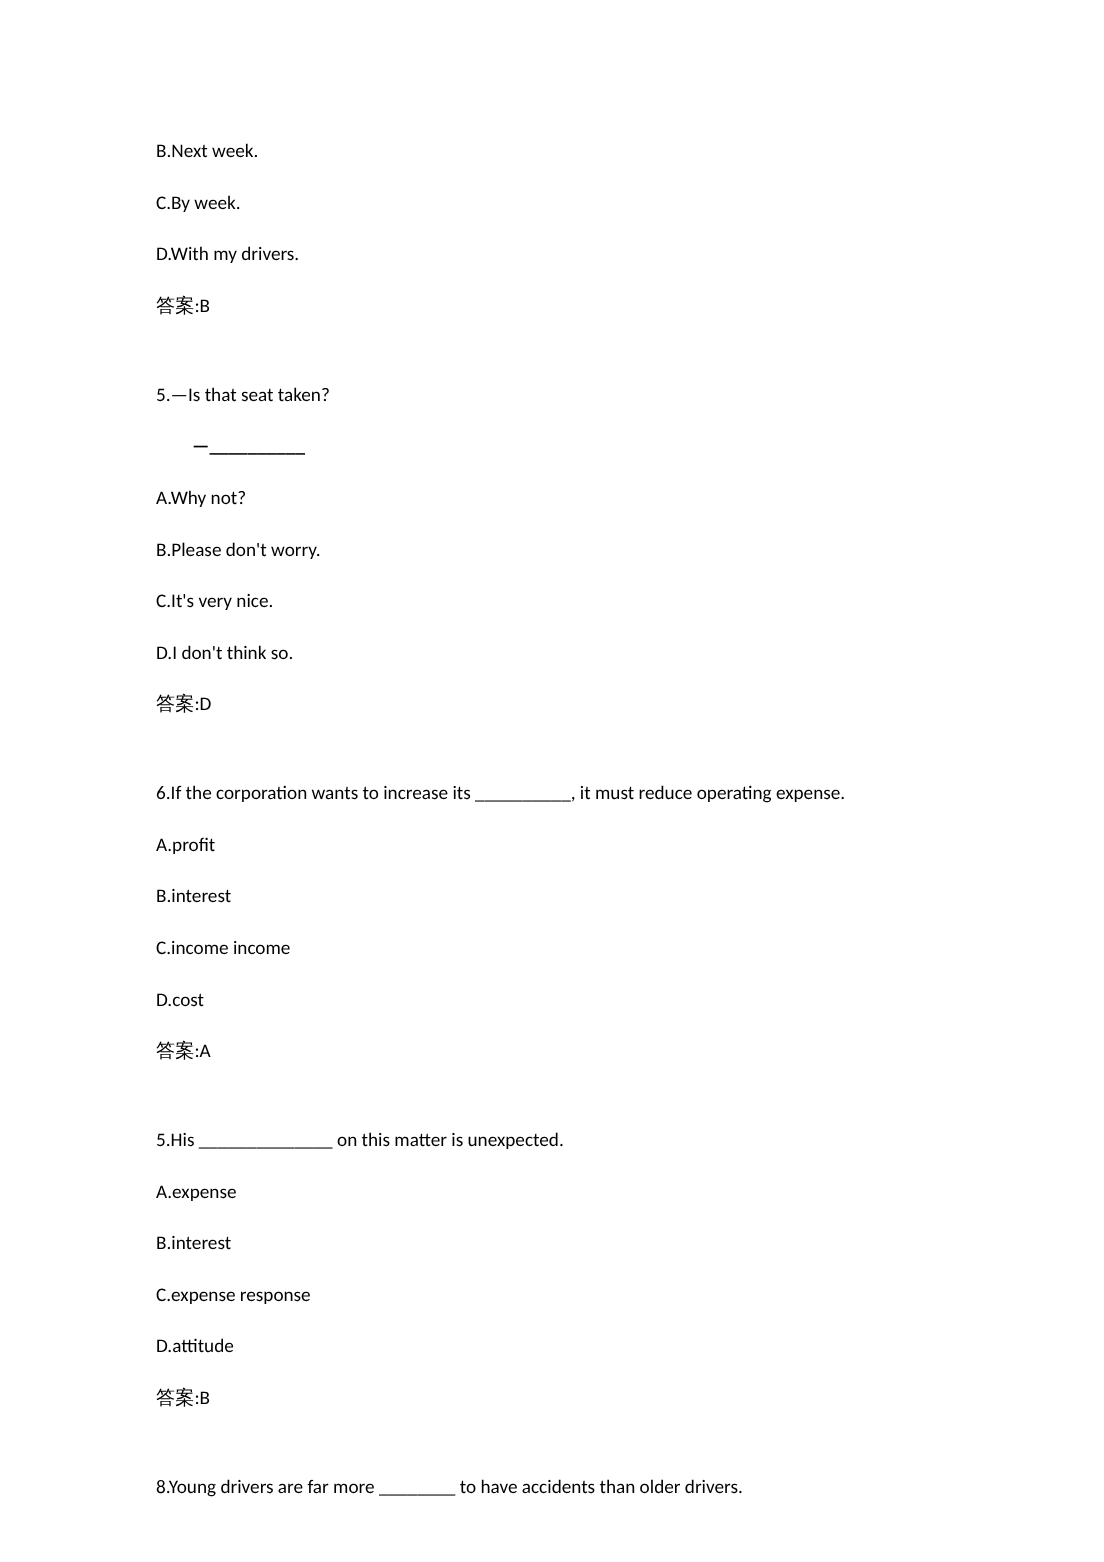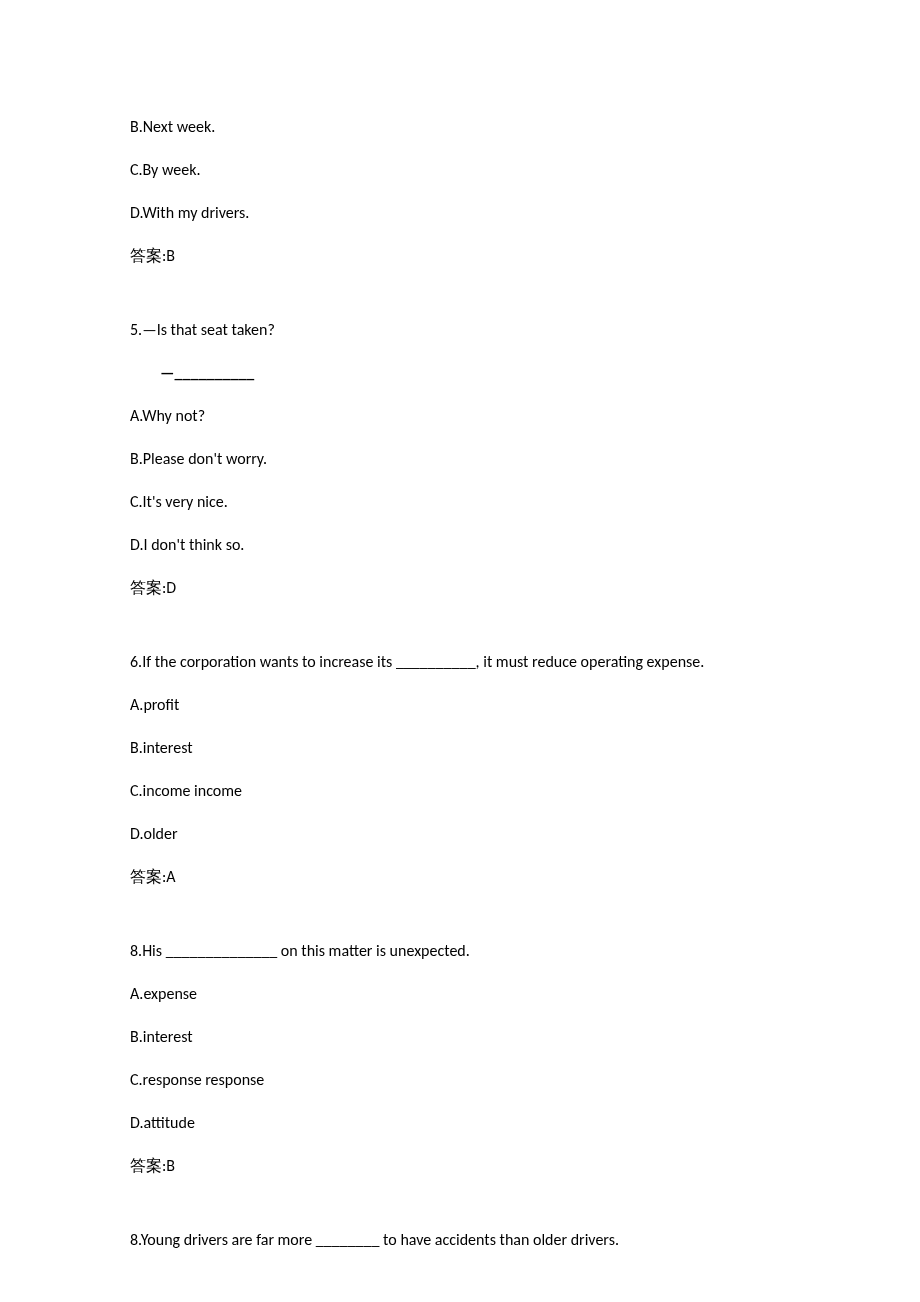--- a/index.html
+++ b/index.html
@@ -41,23 +41,23 @@
 <div class="line">A.Why not?</div>
 <div class="line">B.Please don't worry.</div>
 <div class="line">C.It's very nice.</div>
 <div class="line">D.I don't think so.</div>
 <div class="line">答案:D</div>
 
 <div class="line double-gap">6.If the corporation wants to increase its __________, it must reduce operating expense.</div>
 <div class="line">A.profit</div>
 <div class="line">B.interest</div>
 <div class="line">C.income income</div>
-<div class="line">D.older</div>
+<div class="line">D.cost</div>
 <div class="line">答案:A</div>
 
-<div class="line double-gap">8.His ______________ on this matter is unexpected.</div>
+<div class="line double-gap">5.His ______________ on this matter is unexpected.</div>
 <div class="line">A.expense</div>
 <div class="line">B.interest</div>
-<div class="line">C.response response</div>
+<div class="line">C.expense response</div>
 <div class="line">D.attitude</div>
 <div class="line">答案:B</div>
 
 <div class="line double-gap">8.Young drivers are far more ________ to have accidents than older drivers.</div>
 
 </body></html>

